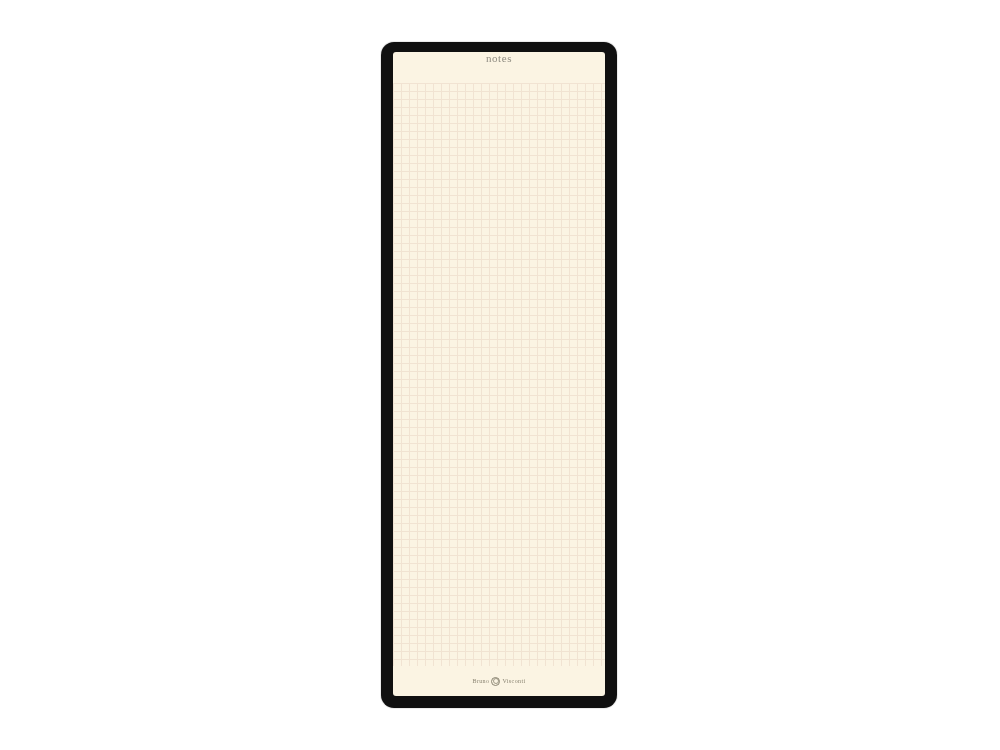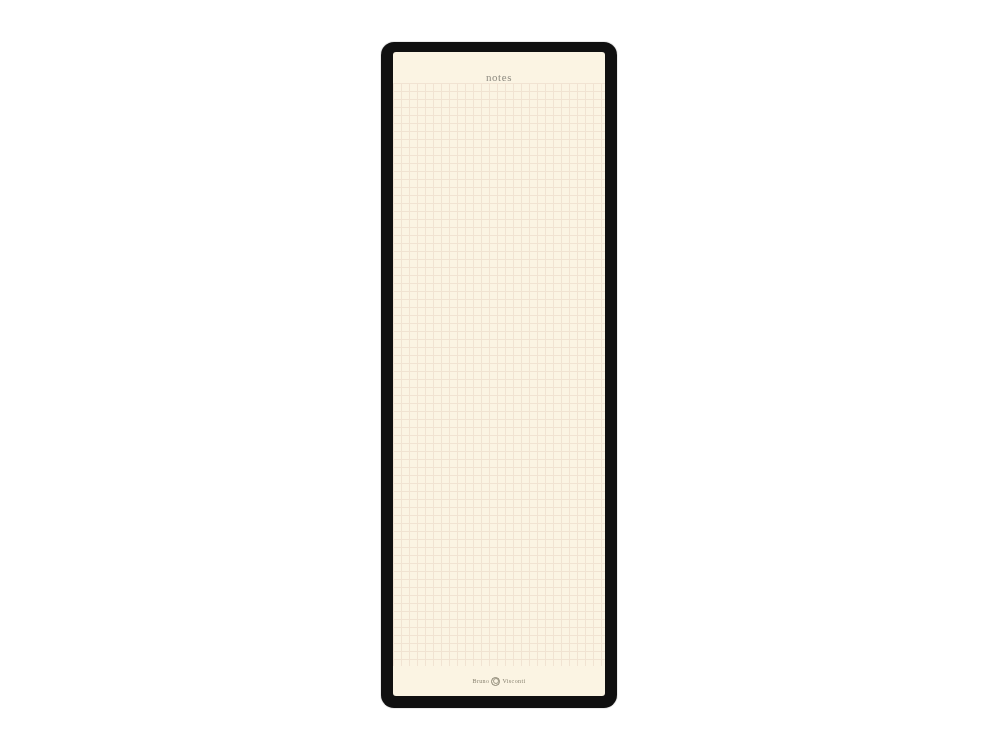--- a/index.html
+++ b/index.html
@@ -32,21 +32,21 @@
     background:var(--paper);
     border-radius:3px;
     display:flex;
     flex-direction:column;
     overflow:hidden;
   }
   .page-header{
     height:31px;
     flex:0 0 31px;
     display:flex;
-    align-items:flex-end;
+    align-items:flex-start;
     justify-content:center;
   }
   .notes-title{
     font-family:"Liberation Serif", serif;
     font-size:11px;
     letter-spacing:0.6px;
     color:var(--title-text);
     user-select:none;
   }
   .grid-area{

